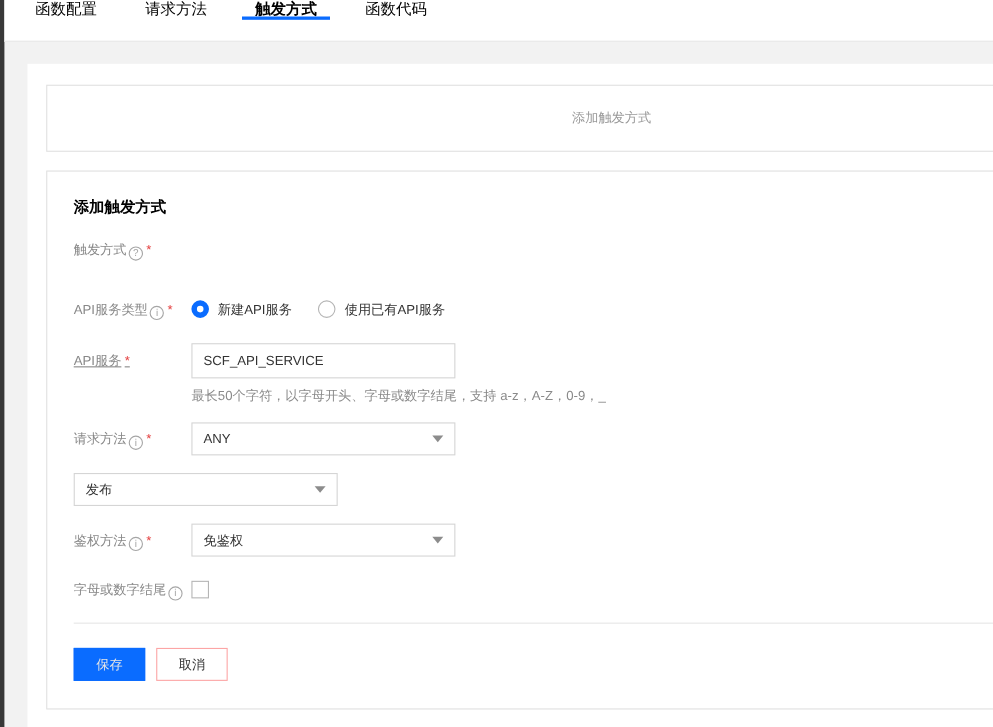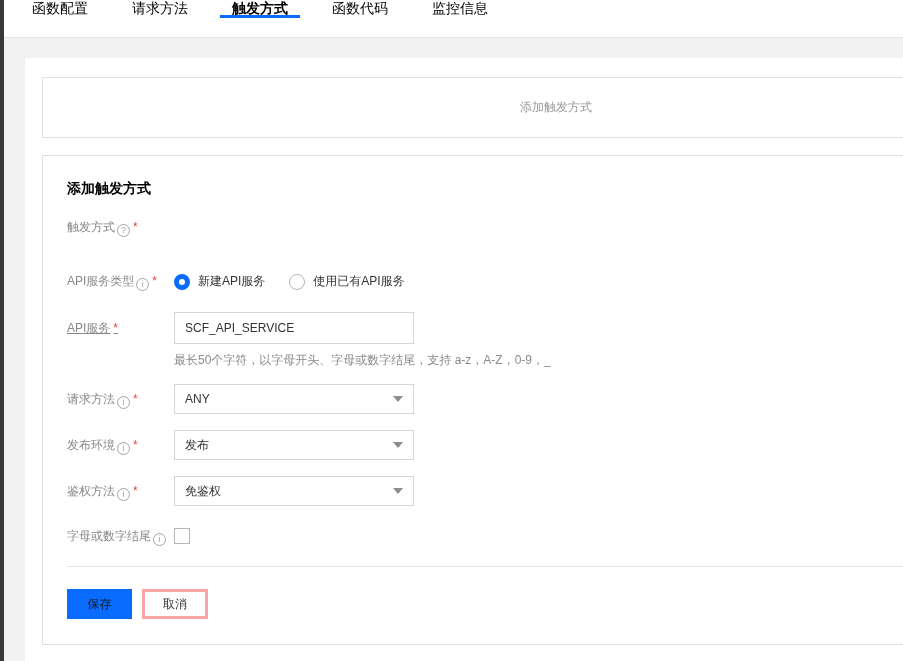--- a/index.html
+++ b/index.html
@@ -36,52 +36,49 @@
             align-items:center; justify-content:space-between; padding:0 10px; cursor:pointer; }
   .select .val { font-size:12px; color:#333; }
   .caret { width:0; height:0; border-left:5px solid transparent; border-right:5px solid transparent;
            border-top:6px solid #8c8c8c; }
   .text-input { width:240px; height:32px; border:1px solid #d5d5d5; padding:0 10px; font-size:12px;
                 color:#333; font-family:inherit; outline:none; }
   .helper { font-size:12px; color:#8a8a8a; margin-top:8px; line-height:16px; }
   .helper a { color:#0a6cff; text-decoration:none; cursor:pointer; }
   .ext-ic { display:inline-block; vertical-align:-1px; margin-left:2px; }
   .radio-group { display:flex; align-items:center; height:30px; }
-  .radio-item { display:flex; align-items:flex-end; margin-right:24px; cursor:pointer; }
+  .radio-item { display:flex; align-items:flex-start; margin-right:24px; cursor:pointer; }
   .radio { width:16px; height:16px; border-radius:50%; background:#fff; border:1px solid #b5b5b5; }
   .radio.on { border:5px solid #0a6cff; }
   .radio-label { font-size:12px; color:#333; margin-left:8px; }
   .checkbox { width:16px; height:16px; border:1px solid #b5b5b5; background:#fff; cursor:pointer; margin-top:0; }
   .divider { height:1px; background:#e5e5e5; margin-top:20px; }
   .btn-row { display:flex; margin-top:22px; }
   .btn { height:30px; min-width:65px; padding:0 18px; font-size:12px; display:flex; align-items:center;
          justify-content:center; cursor:pointer; font-family:inherit; }
-  .btn-primary { background:#0a6cff; color:#0f172a; border:1px solid #0a6cff; margin-right:10px; }
-  .btn-plain { background:#fff; color:#333; border:3px solid #fca5a5; }
+  .btn-primary { background:#0a6cff; color:#e5e5e5; border:1px solid #0a6cff; margin-right:10px; }
+  .btn-plain { background:#fff; color:#333; border:1px solid #fca5a5; }
 </style>
 </head>
 <body>
 
 <div class="left-rail"></div>
 
 <div class="tabbar">
   <div class="tab">
       <span>函数配置</span>
     </div>
   <div class="tab">
       <span>请求方法</span>
     </div>
   <div class="tab active">
       <span>触发方式</span>
     </div>
   <div class="tab">
       <span>函数代码</span>
-    </div>
-  <div class="tab">
-      <span>监控信息</span>
     </div>
 </div>
 
 <div class="content-panel">
 
   <div class="banner-box">
     <span class="banner-text">添加触发方式</span>
   </div>
 
   <div class="form-panel">
@@ -123,23 +120,20 @@
       <div class="label">
         <span>请求方法</span><span class="circle-ic">i</span><span class="req">*</span>
       </div>
       <div class="select">
         <span class="val">ANY</span>
         <span class="caret"></span>
       </div>
     </div>
 
     <div class="row">
-      <div class="label">
-        <span>发布环境</span><span class="circle-ic">i</span><span class="req">*</span>
-      </div>
       <div class="select">
         <span class="val">发布</span>
         <span class="caret"></span>
       </div>
     </div>
 
     <div class="row">
       <div class="label">
         <span>鉴权方法</span><span class="circle-ic">i</span><span class="req">*</span>
       </div>

